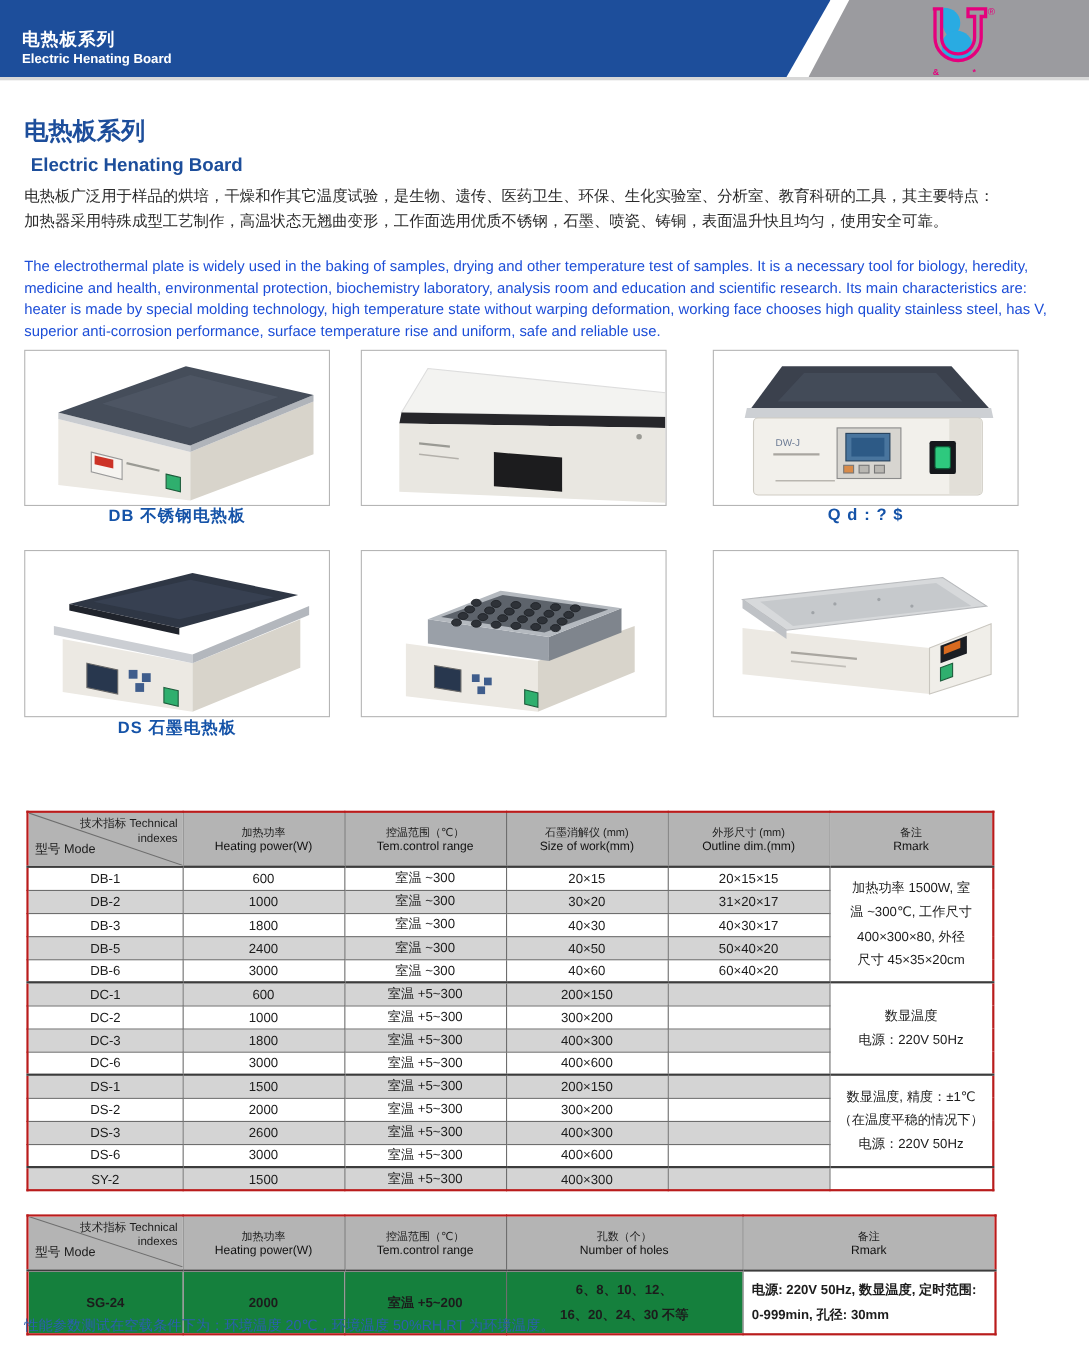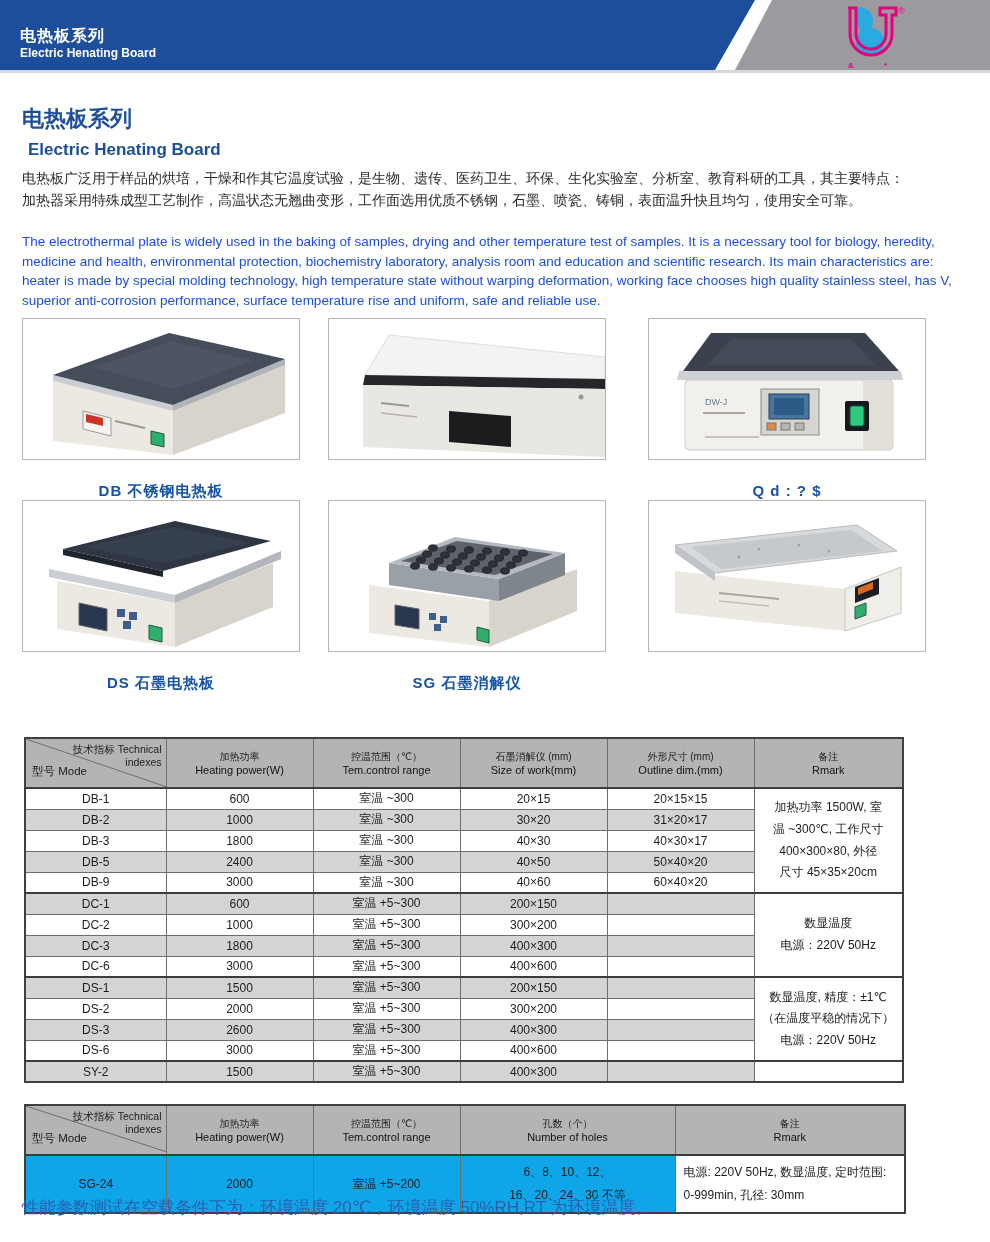--- a/index.html
+++ b/index.html
@@ -16,46 +16,46 @@
   .hdr-sub{position:absolute;left:20px;top:46px;color:#fff;font-size:12px;font-weight:bold;}
   .logo{position:absolute;left:828px;top:2px;}
   
   .t-zh{position:absolute;left:22px;top:104px;font-size:22px;font-weight:bold;color:#1d4e9b;}
   .t-en{position:absolute;left:28px;top:140px;font-size:17px;font-weight:bold;color:#1d4e9b;}
   .p-zh{position:absolute;left:22px;top:168px;width:950px;font-size:14px;line-height:1.55;color:#2b2b2b;white-space:pre-line;}
   .p-en{position:absolute;left:22px;top:232px;width:950px;font-size:13.5px;line-height:1.45;color:#1d4ed8;}
   
   .prod{position:absolute;width:278px;}
   .pbox{width:276px;height:140px;border:1px solid #b5b5b5;background:#fff;overflow:hidden;}
-  .pcap{margin-top:22px;text-align:center;font-size:15px;font-weight:bold;color:#1553a8;letter-spacing:1px;}
+  .pcap{margin-top:0;text-align:center;font-size:15px;font-weight:bold;color:#1553a8;letter-spacing:1px;}
   .r1{top:318px;} .r2{top:500px;}
   .c1{left:22px;} .c2{left:328px;} .c3{left:648px;}
   .r2 .pbox{height:150px;}
   
   table{border-collapse:collapse;table-layout:fixed;}
   .spec{position:absolute;left:24px;width:880px;font-size:12px;}
   .spec1{top:737px;} .spec2{top:1104px;}
   .spec td,.spec th{border:1px solid #6e6e6e;text-align:center;vertical-align:middle;
     padding:1px 3px;color:#1c1c1c;overflow:hidden;}
-  .spec{border:2px solid #404040;}
+  .spec{border:2px solid #b91c1c;}
   .spec thead th{background:#b4b4b4;font-weight:normal;height:46px;border-bottom:2px solid #3c3c3c;}
   .h2l .zh{display:block;font-size:10px;} .h2l .en{display:block;font-size:11px;color:#111;}
   .spec1 tbody tr{height:21px;}
   .spec1 tbody tr:nth-child(even){background:#d4d4d4;}
   .spec tr.sec td{border-top:2px solid #3c3c3c;}
   td.remark{background:#fff;white-space:pre-line;font-size:12px;line-height:1.8;}
   .corner{position:relative;padding:0;}
   .corner svg{position:absolute;inset:0;}
   .corner .tr{position:absolute;right:4px;top:4px;font-size:10.5px;text-align:right;line-height:1.2;width:90px;}
   .corner .bl{position:absolute;left:6px;bottom:8px;font-size:11.5px;}
-  .spec2 tbody tr{height:58px;background:#0ea5e9;}
+  .spec2 tbody tr{height:58px;background:#15803d;font-weight:bold;}
   .spec2 td.pre{white-space:pre-line;line-height:1.9;}
   .spec2 td.remark{text-align:left;padding-left:8px;}
   
-  .fnote{position:absolute;left:22px;top:1196px;font-size:17px;color:#2b5fae;}
+  .fnote{position:absolute;left:22px;top:1196px;font-size:13px;color:#2b5fae;}
 </style>
 </head>
 <body>
 
 <div class="hdr">
   <div class="blue"></div>
   <div class="gray"></div>
   <div class="edge"></div>
   <div class="hdr-title">电热板系列</div>
   <div class="hdr-sub">Electric Henating Board</div>
@@ -188,21 +188,20 @@
         <ellipse cx="158" cy="69" rx="4.5" ry="3.2"></ellipse>
           <ellipse cx="176" cy="70" rx="4.5" ry="3.2"></ellipse>
       </g>
       <polygon points="66,104 90,108 90,128 66,124" fill="#28374e" stroke="#666"></polygon>
       <rect x="100" y="112" width="7" height="7" fill="#3f5d8c"></rect>
       <rect x="111" y="115" width="7" height="7" fill="#3f5d8c"></rect>
       <rect x="105" y="123" width="7" height="7" fill="#3f5d8c"></rect>
       <polygon points="148,126 160,129 160,142 148,139" fill="#2faf6e" stroke="#1e5c3c"></polygon>
     </svg>
   </div>
-  <div class="pcap">SG 石墨消解仪</div>
 </div>
 
 <div class="prod r2 c3">
   <div class="pbox">
     <svg width="276" height="150" viewBox="0 0 276 150">
       <polygon points="26,70 196,88 196,130 26,112" fill="#ece9e3"></polygon>
       <polygon points="196,88 252,66 252,112 196,130" fill="#f0eee9" stroke="#c9c6bf"></polygon>
       <polygon points="26,44 208,24 248,50 66,72" fill="#d7d9db" stroke="#b8babd"></polygon>
       <polygon points="42,46 202,29 234,50 72,68" fill="#c6c9cc"></polygon>
       <polygon points="26,44 66,72 66,80 26,52" fill="#bfc2c6"></polygon>
@@ -287,21 +286,21 @@
         <td>40×30×17</td>
       </tr>
     <tr>
         <td>DB-5</td>
         <td>2400</td>
         <td>室温 ~300</td>
         <td>40×50</td>
         <td>50×40×20</td>
       </tr>
     <tr>
-        <td>DB-9</td>
+        <td>DB-6</td>
         <td>3000</td>
         <td>室温 ~300</td>
         <td>40×60</td>
         <td>60×40×20</td>
       </tr>
     <tr class="sec">
         <td>DC-1</td>
         <td>600</td>
         <td>室温 +5~300</td>
         <td>200×150</td>

